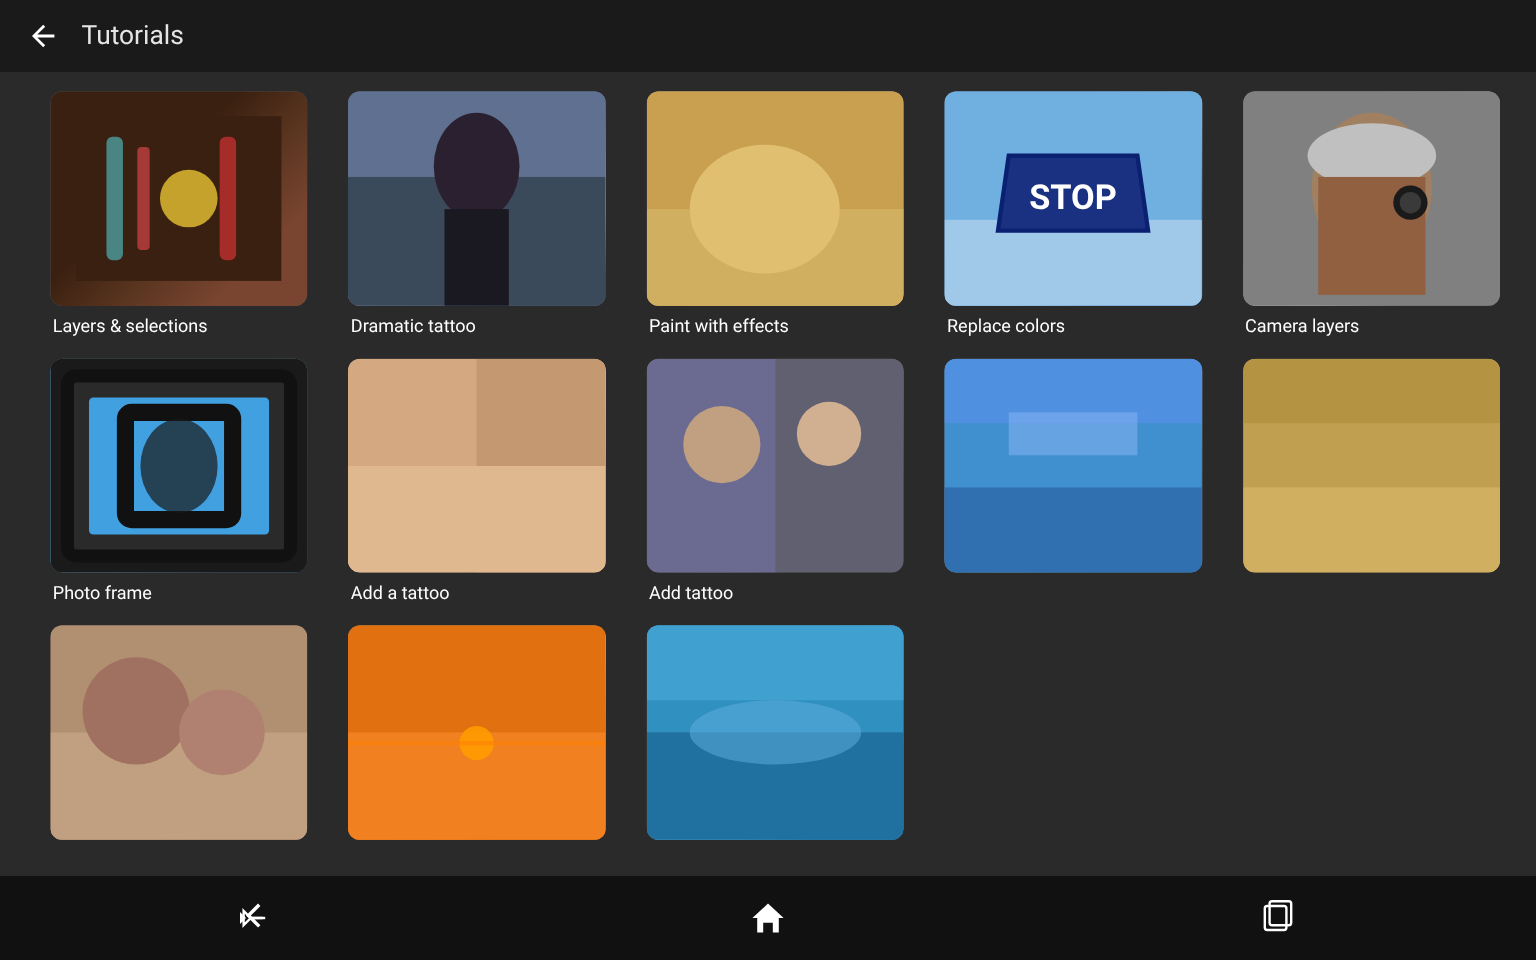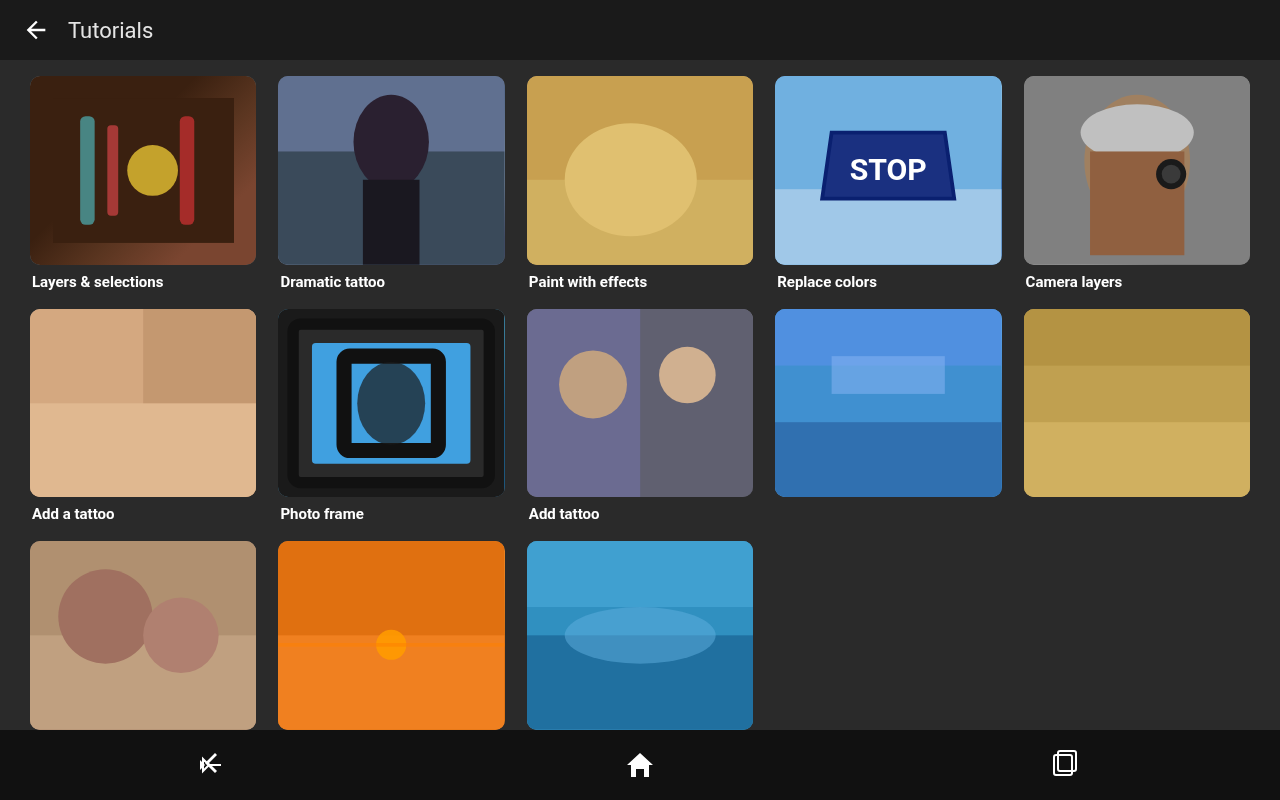--- a/index.html
+++ b/index.html
@@ -53,40 +53,41 @@
       display: grid;
       grid-template-columns: repeat(5, 1fr);
       gap: 18px 22px;
     }
 
     .tutorial-item {
       display: flex;
       flex-direction: column;
       gap: 8px;
       cursor: pointer;
+      margin-left: 12px;
     }
 
     .tutorial-thumb {
       width: 100%;
       aspect-ratio: 1.2/1;
       border-radius: 10px;
       overflow: hidden;
       background: #555;
     }
 
     .tutorial-thumb .thumb-inner {
       width: 100%;
       height: 100%;
       border-radius: 10px;
     }
 
     .tutorial-label {
       color: white;
       font-size: 15px;
-      font-weight: 700;
+      font-weight: 400;
       padding-left: 2px;
     }
 
     
     .thumb-layers { background: linear-gradient(135deg, #3a2010 40%, #5a3520 60%, #7a4530 80%); }
     .thumb-dramatic { background: linear-gradient(160deg, #4a6080 30%, #8090a0 70%, #303050 90%); }
     .thumb-paint { background: linear-gradient(135deg, #c8a060 40%, #d4b070 60%, #e0c080 80%); }
     .thumb-replace { background: linear-gradient(135deg, #6090d0 30%, #90c0e0 60%, #2050a0 80%); }
     .thumb-camera { background: linear-gradient(135deg, #888 30%, #aaa 60%, #666 80%); }
     .thumb-pencil { background: linear-gradient(135deg, #a0b030 40%, #c0d040 60%, #808020 80%); }
@@ -209,43 +210,43 @@
         <rect x="35" y="40" width="50" height="55" fill="#906040"></rect>
         <circle cx="78" cy="52" r="8" fill="#1a1a1a"></circle>
         <circle cx="78" cy="52" r="5" fill="#3a3a3a"></circle>
       </svg>
           </div>
         </div>
         <span class="tutorial-label">Camera layers</span>
       </div>
       <div class="tutorial-item">
         <div class="tutorial-thumb">
-          <div class="thumb-inner thumb-tattoo">
-            <svg width="100%" height="100%" viewBox="0 0 120 100">
-        <rect width="120" height="100" fill="#d4a880"></rect>
-        <rect x="60" y="0" width="60" height="100" fill="#c49870"></rect>
-        <rect x="0" y="50" width="120" height="50" fill="#e0b890"></rect>
-      </svg>
-          </div>
-        </div>
-        <span class="tutorial-label">Add a tattoo</span>
-      </div>
-      <div class="tutorial-item">
-        <div class="tutorial-thumb">
           <div class="thumb-inner thumb-frame">
             <svg width="100%" height="100%" viewBox="0 0 120 100">
         <rect width="120" height="100" fill="#1a1a1a"></rect>
         <rect x="8" y="8" width="104" height="84" rx="4" fill="#2a2a2a" stroke="#111" stroke-width="6"></rect>
         <rect x="18" y="18" width="84" height="64" rx="2" fill="#40a0e0"></rect>
         <rect x="35" y="25" width="50" height="50" fill="none" stroke="#111" stroke-width="8" rx="3"></rect>
         <ellipse cx="60" cy="50" rx="18" ry="22" fill="#1a1a1a" opacity="0.7"></ellipse>
       </svg>
           </div>
         </div>
         <span class="tutorial-label">Photo frame</span>
+      </div>
+      <div class="tutorial-item">
+        <div class="tutorial-thumb">
+          <div class="thumb-inner thumb-tattoo">
+            <svg width="100%" height="100%" viewBox="0 0 120 100">
+        <rect width="120" height="100" fill="#d4a880"></rect>
+        <rect x="60" y="0" width="60" height="100" fill="#c49870"></rect>
+        <rect x="0" y="50" width="120" height="50" fill="#e0b890"></rect>
+      </svg>
+          </div>
+        </div>
+        <span class="tutorial-label">Add a tattoo</span>
       </div>
       <div class="tutorial-item">
         <div class="tutorial-thumb">
           <div class="thumb-inner thumb-people">
             <svg width="100%" height="100%" viewBox="0 0 120 100">
         <rect width="120" height="100" fill="#606070"></rect>
         <rect width="60" height="100" fill="#7070a0" opacity="0.7"></rect>
         <circle cx="35" cy="40" r="18" fill="#c0a080"></circle>
         <circle cx="85" cy="35" r="15" fill="#d0b090"></circle>
       </svg>

